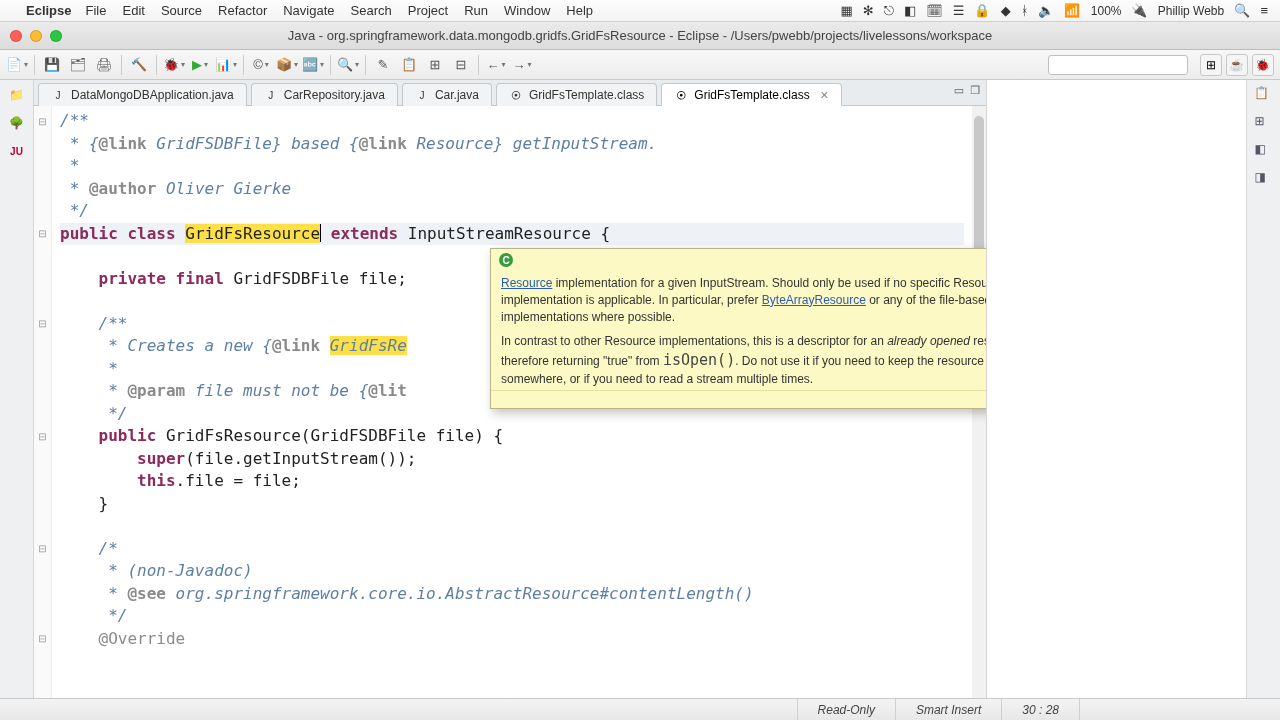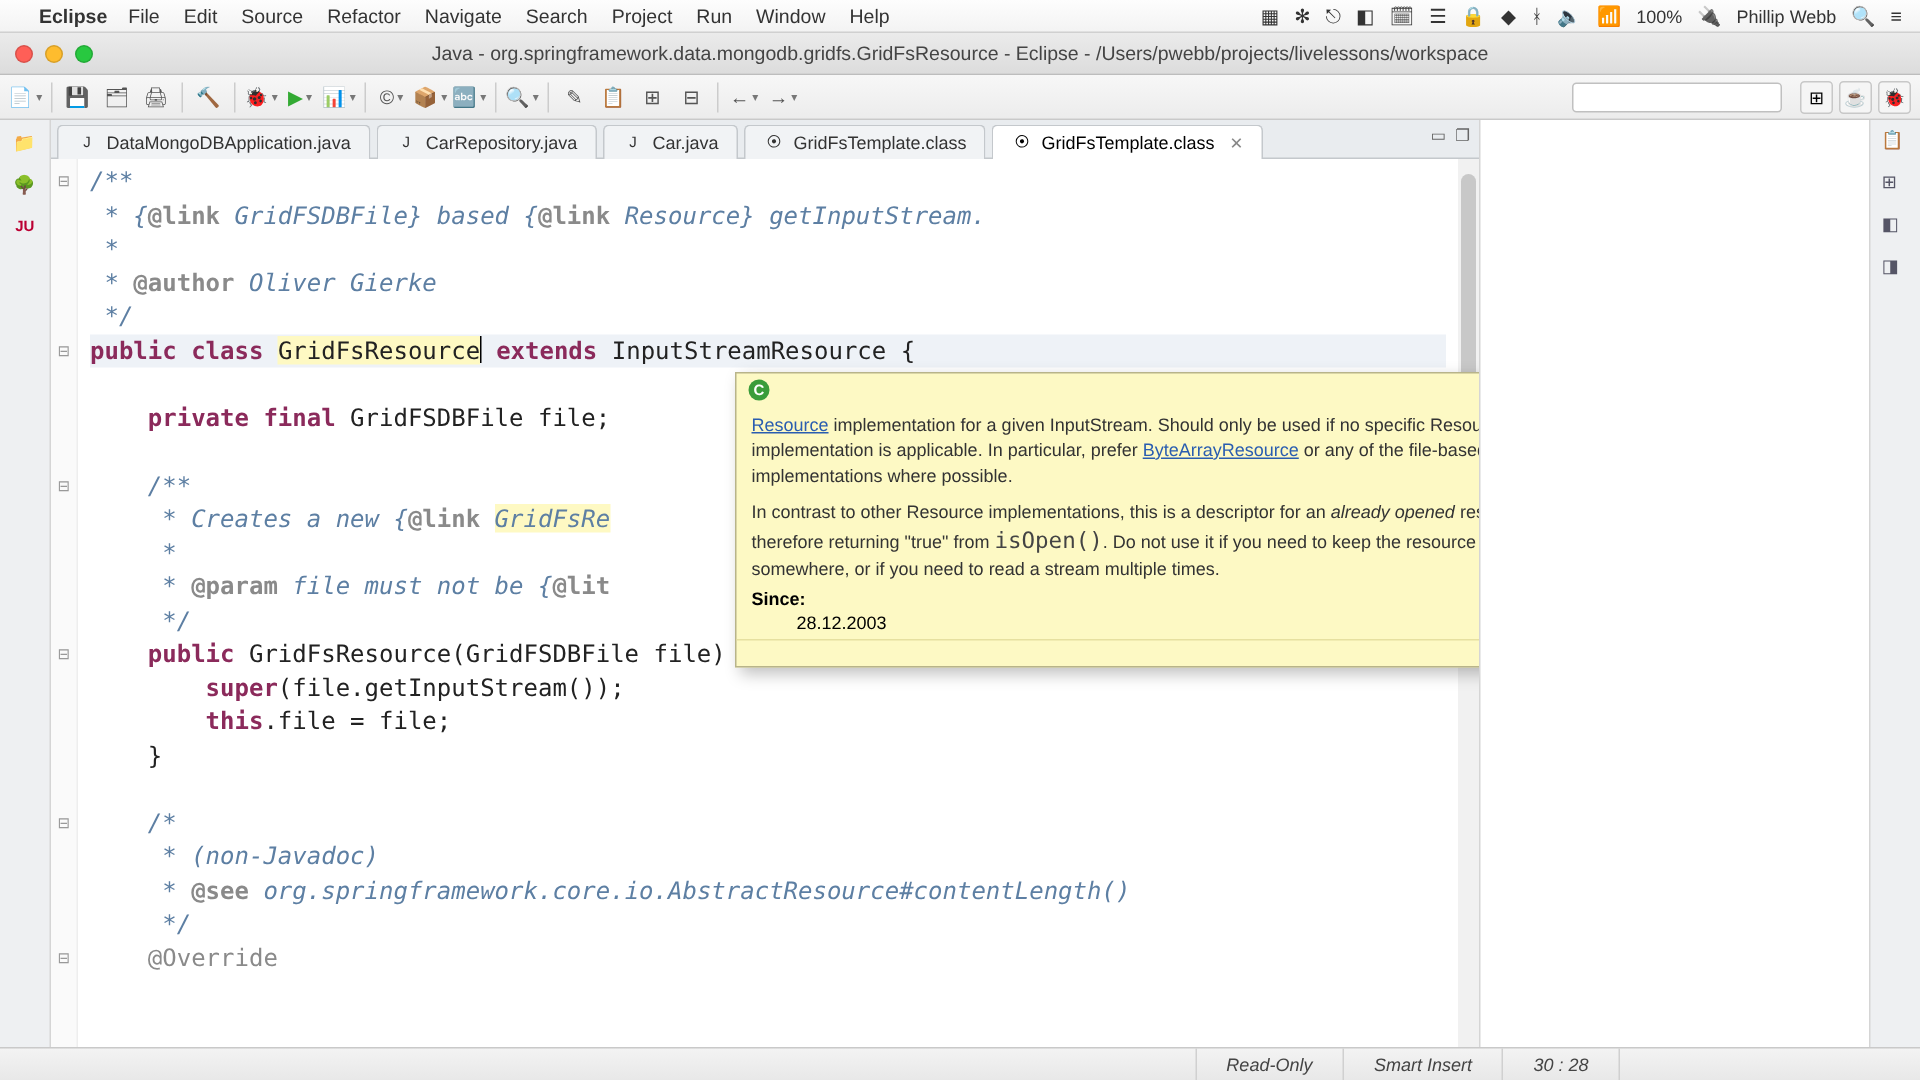--- a/index.html
+++ b/index.html
@@ -48,21 +48,21 @@
 .tabs .tabtools { position:absolute; right:6px; top:4px; display:flex; gap:6px; font-size:11px; color:#666;}
 
 
 .code-wrap { flex:1; display:flex; position:relative; overflow:hidden;}
 .fold-col { width:18px; background:#fafafa; border-right:1px solid #eee; display:flex; flex-direction:column; padding-top:4px; font-size:10px; color:#999; align-items:center;}
 .fold-col .sp { height:22.5px; display:flex; align-items:center;}
 .code { flex:1; font-family: Menlo, Monaco, Consolas, monospace; font-size:16px; line-height:22.5px; padding:4px 8px; white-space:pre; color:#222; position:relative;}
 .code .cmt { color:#5d7fa3; font-style:italic;}
 .code .tag { color:#8a8a8a; font-weight:600;}
 .code .kw { color:#8b2a5b; font-weight:600;}
-.code .hl { background:#fef9c3;text-align:right; }
+.code .hl { background:#fde047;text-align:right; }
 .code .ann { color:#8a8a8a;}
 .code .current-line { background:#eef2f7; display:inline-block; width:100%;}
 .cursor { display:inline-block; width:1px; height:18px; background:#000; vertical-align:middle; position:relative; top:-1px;}
 
 
 .ovruler { width:14px; background:#fafafa; border-left:1px solid #e5e5e5;}
 
 
 .rightpanel { width:260px; background:#fff; border-left:1px solid #d5d5d5;}
 
@@ -259,24 +259,20 @@
 
       <div class="javadoc">
         <div class="jhead">
           <span class="cicon">C</span>
         </div>
         <div class="jbody">
           <a>Resource</a><span> implementation for a given InputStream. Should only be used if no specific Resource implementation is applicable. In particular, prefer </span><a>ByteArrayResource</a><span> or any of the file-based Resource implementations where possible.</span>
           <div style="height:8px"></div>
           <span>In contrast to other Resource implementations, this is a descriptor for an </span><em>already opened</em><span> resource - therefore returning "true" from </span><code>isOpen()</code><span>. Do not use it if you need to keep the resource descriptor somewhere, or if you need to read a stream multiple times.</span>
         </div>
-        <div class="since">
-          <b>Since:</b>
-          <div class="date">28.12.2003</div>
-        </div>
         <div class="jfoot">Press 'F2' for focus</div>
       </div>
 
       <div class="ovruler"></div>
       <div class="vscroll">
           <div class="thumb"></div>
         </div>
     </div>
   </div>
 

